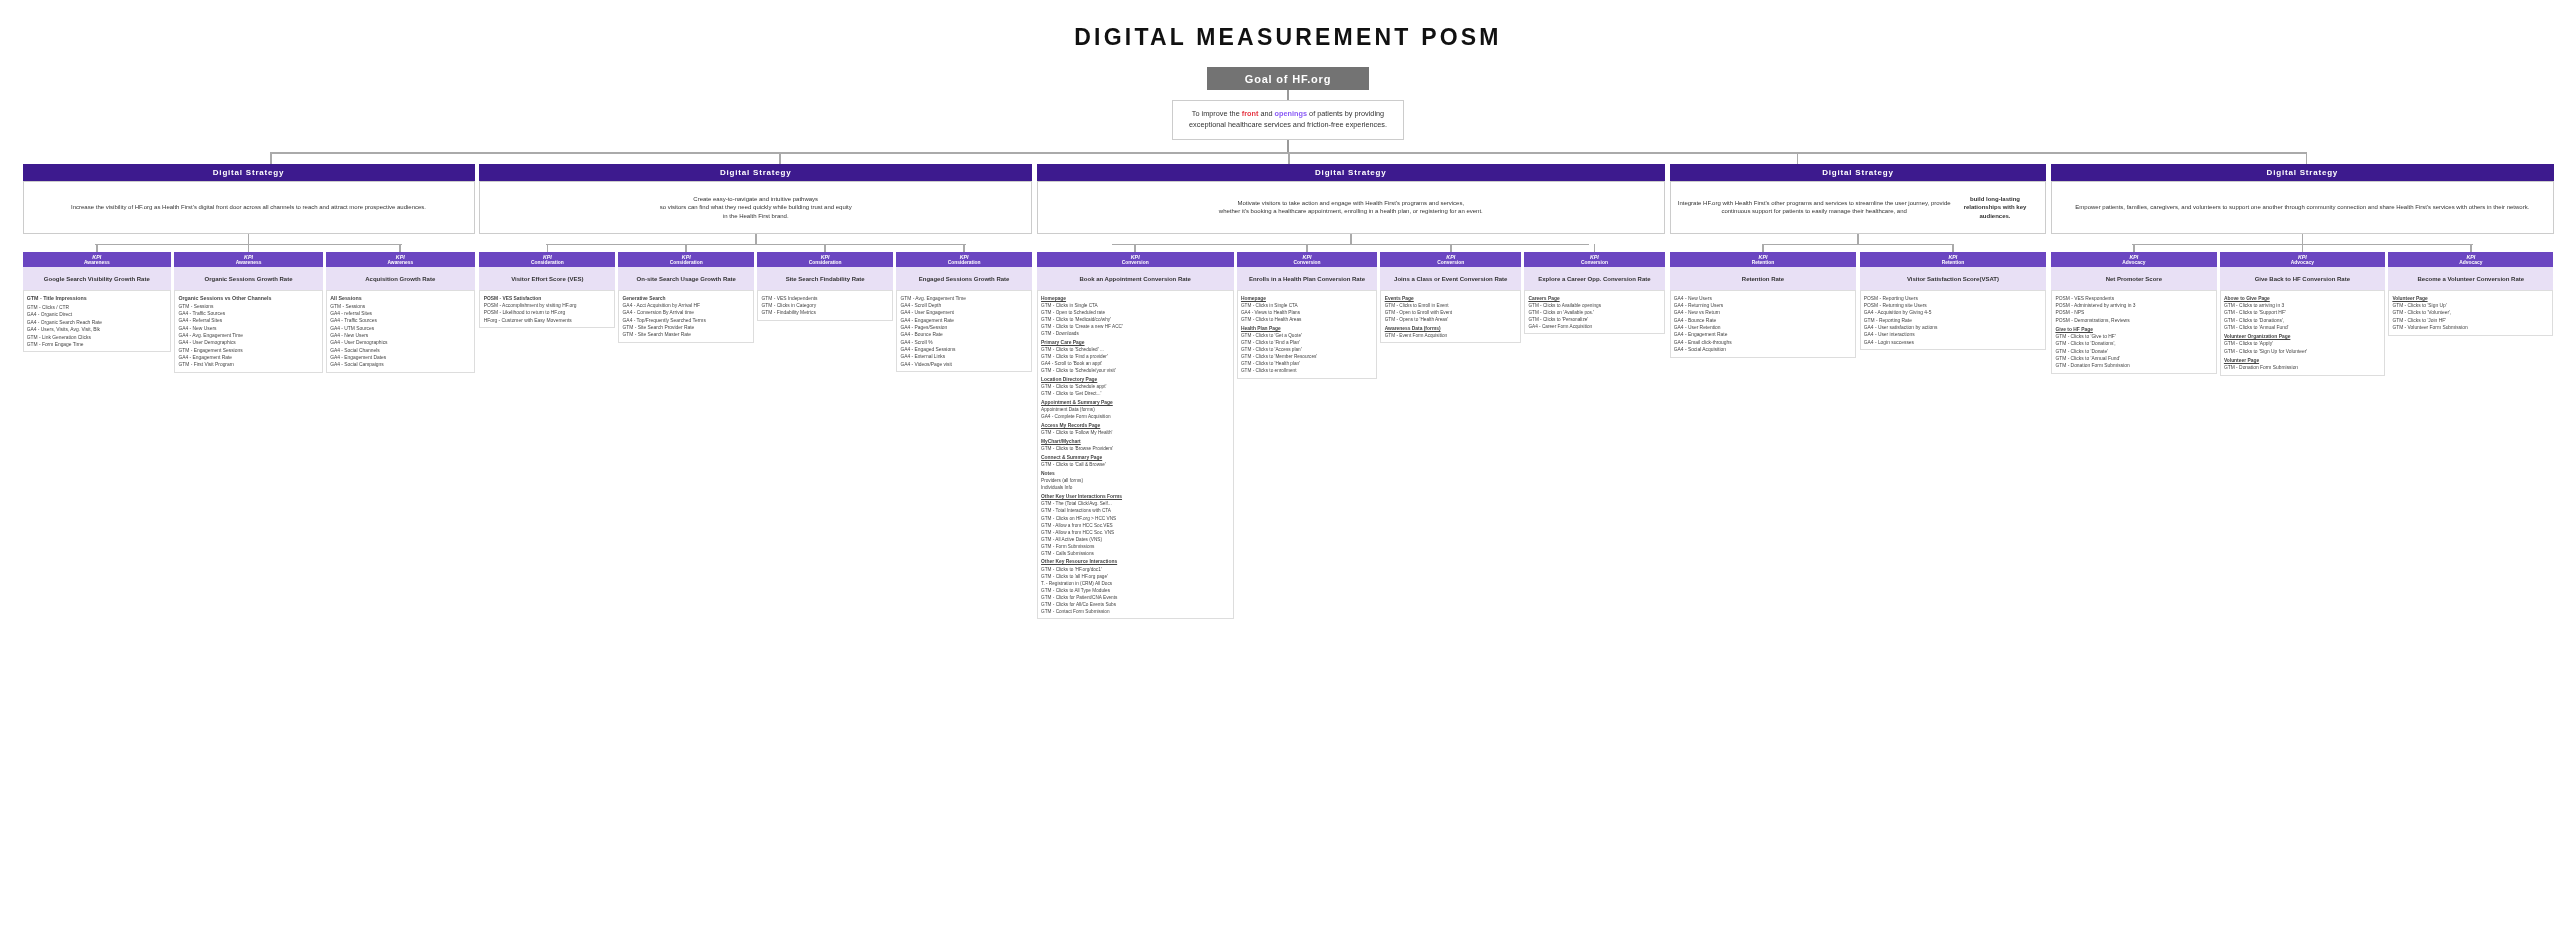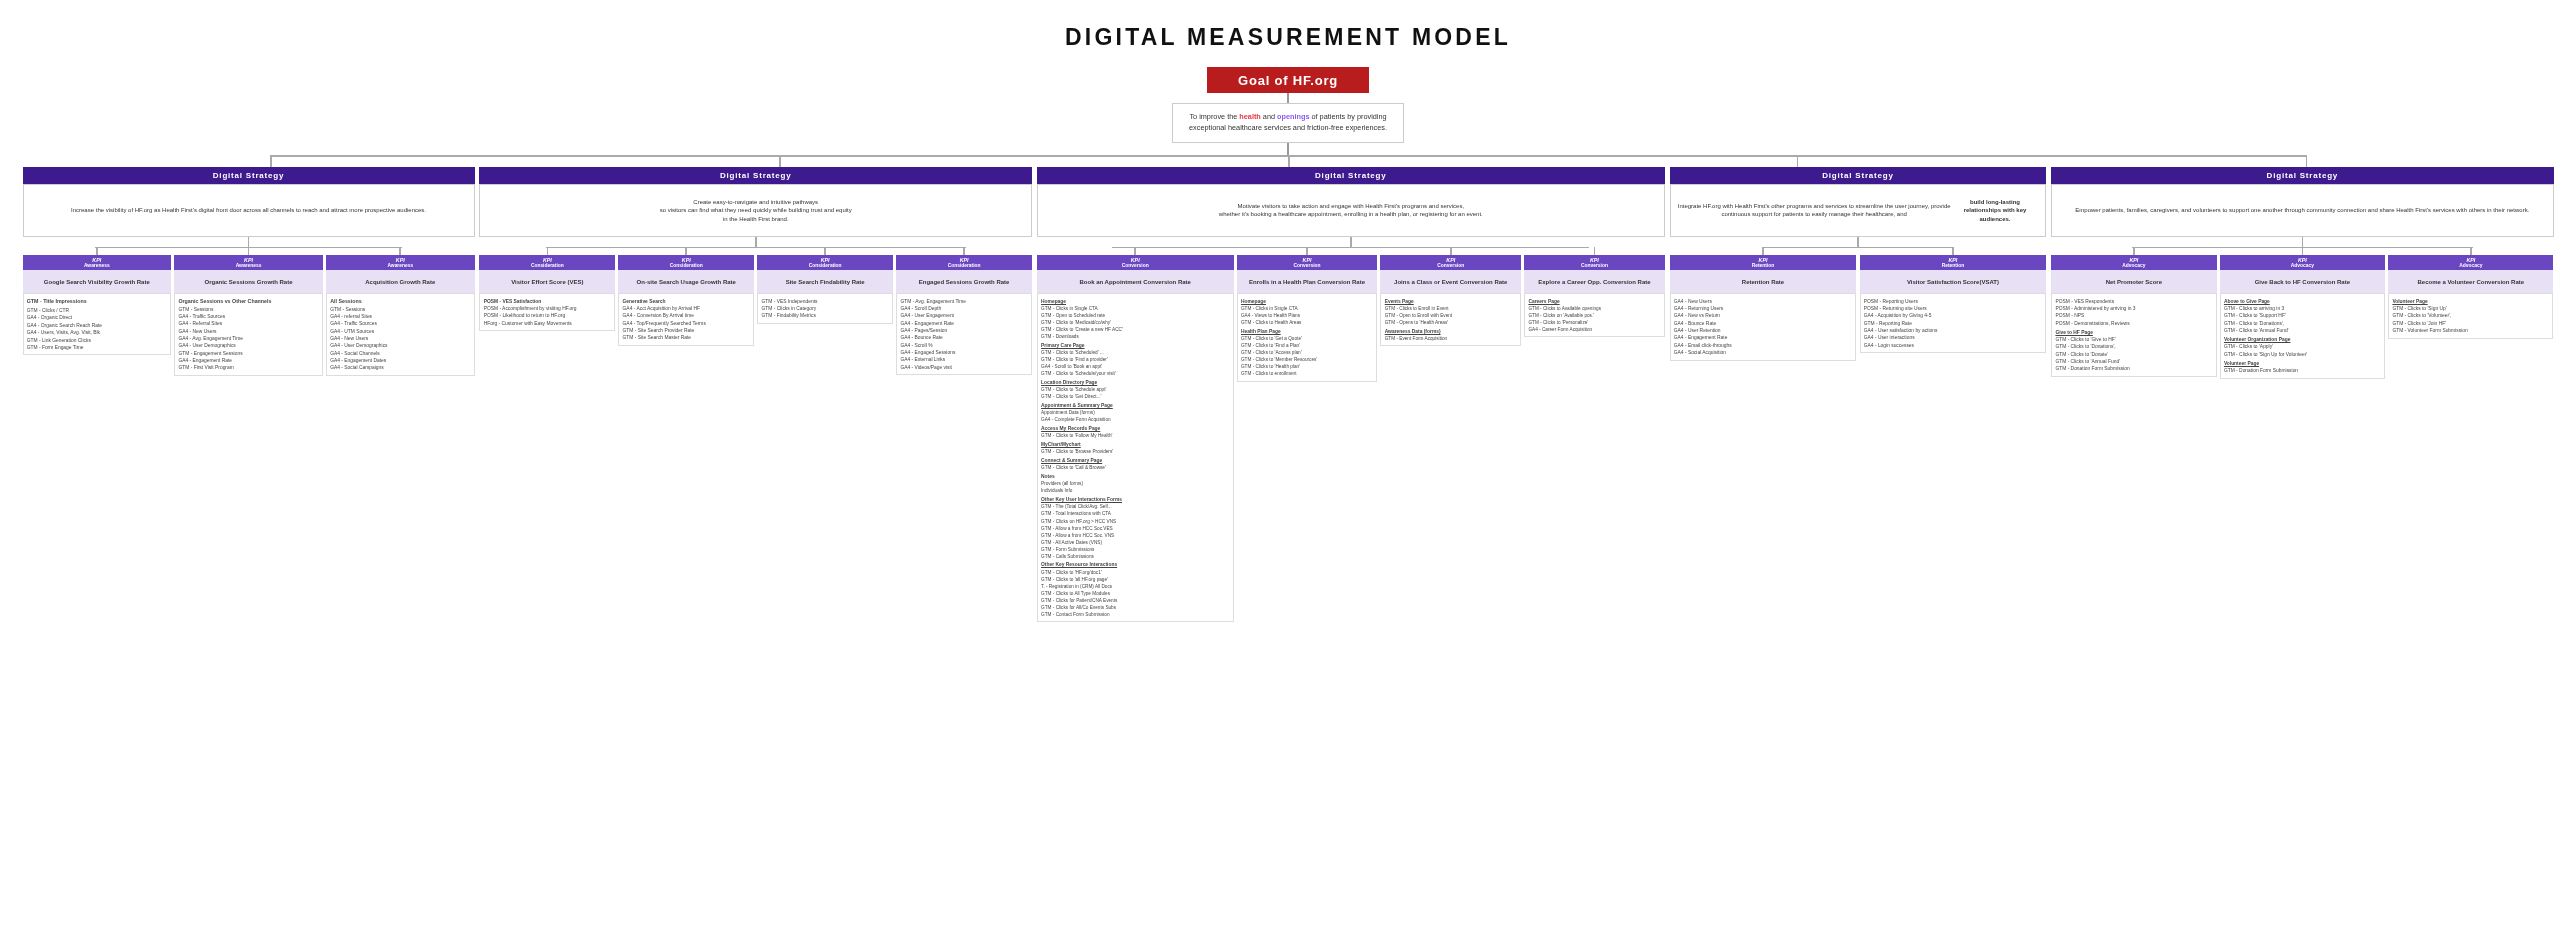--- a/index.html
+++ b/index.html
@@ -28,27 +28,27 @@
       flex-direction: column;
       align-items: center;
       margin-bottom: 0;
     }
   </style>
 </head>
 <body>
 
 <div class="main-container">
 
-  <div class="page-title">DIGITAL MEASUREMENT MODEL</div>
+  <div class="page-title">DIGITAL MEASUREMENT POSM</div>
 
   <div class="goal-section">
-    <div style="background:#b91c1c;color:white;text-align:center;padding:5.7px 24px;min-width:162px;font-size:13px;font-weight:bold;letter-spacing:0.8px;">Goal of HF.org</div>
+    <div style="background:#737373;color:white;text-align:center;padding:5.7px 24px;min-width:162px;font-size:11px;font-weight:bold;letter-spacing:0.8px;">Goal of HF.org</div>
     <div style="width:1.6px;height:9.7px;background:#999;margin:0 auto;"></div>
     <div style="background:white;border:0.8px solid #ccc;text-align:center;padding:8px 16px;max-width:243px;font-size:7.3px;line-height:1.5;">
-      To improve the <span style="color:#e63946;font-weight:bold;">health</span> and <span style="color:#8b5cf6;font-weight:bold;">openings</span> of patients by providing<br>exceptional healthcare services and friction-free experiences.
+      To improve the <span style="color:#e63946;font-weight:bold;">front</span> and <span style="color:#8b5cf6;font-weight:bold;">openings</span> of patients by providing<br>exceptional healthcare services and friction-free experiences.
     </div>
     <div style="width:1.6px;height:12px;background:#999;margin:0 auto;"></div>
   </div>
 
   <div style="display:flex;justify-content:center;position:relative;width:100%;height:12px;">
     <div style="position:absolute;top:0;left:10%;right:10%;height:1.6px;background:#aaa;"></div>
 
     <div style="position:absolute;top:0;left:10%;width:1.6px;height:12px;background:#aaa;"></div>
     <div style="position:absolute;top:0;left:30%;width:1.6px;height:12px;background:#aaa;"></div>
     <div style="position:absolute;top:0;left:50%;width:1.6px;height:12px;background:#aaa;"></div>

